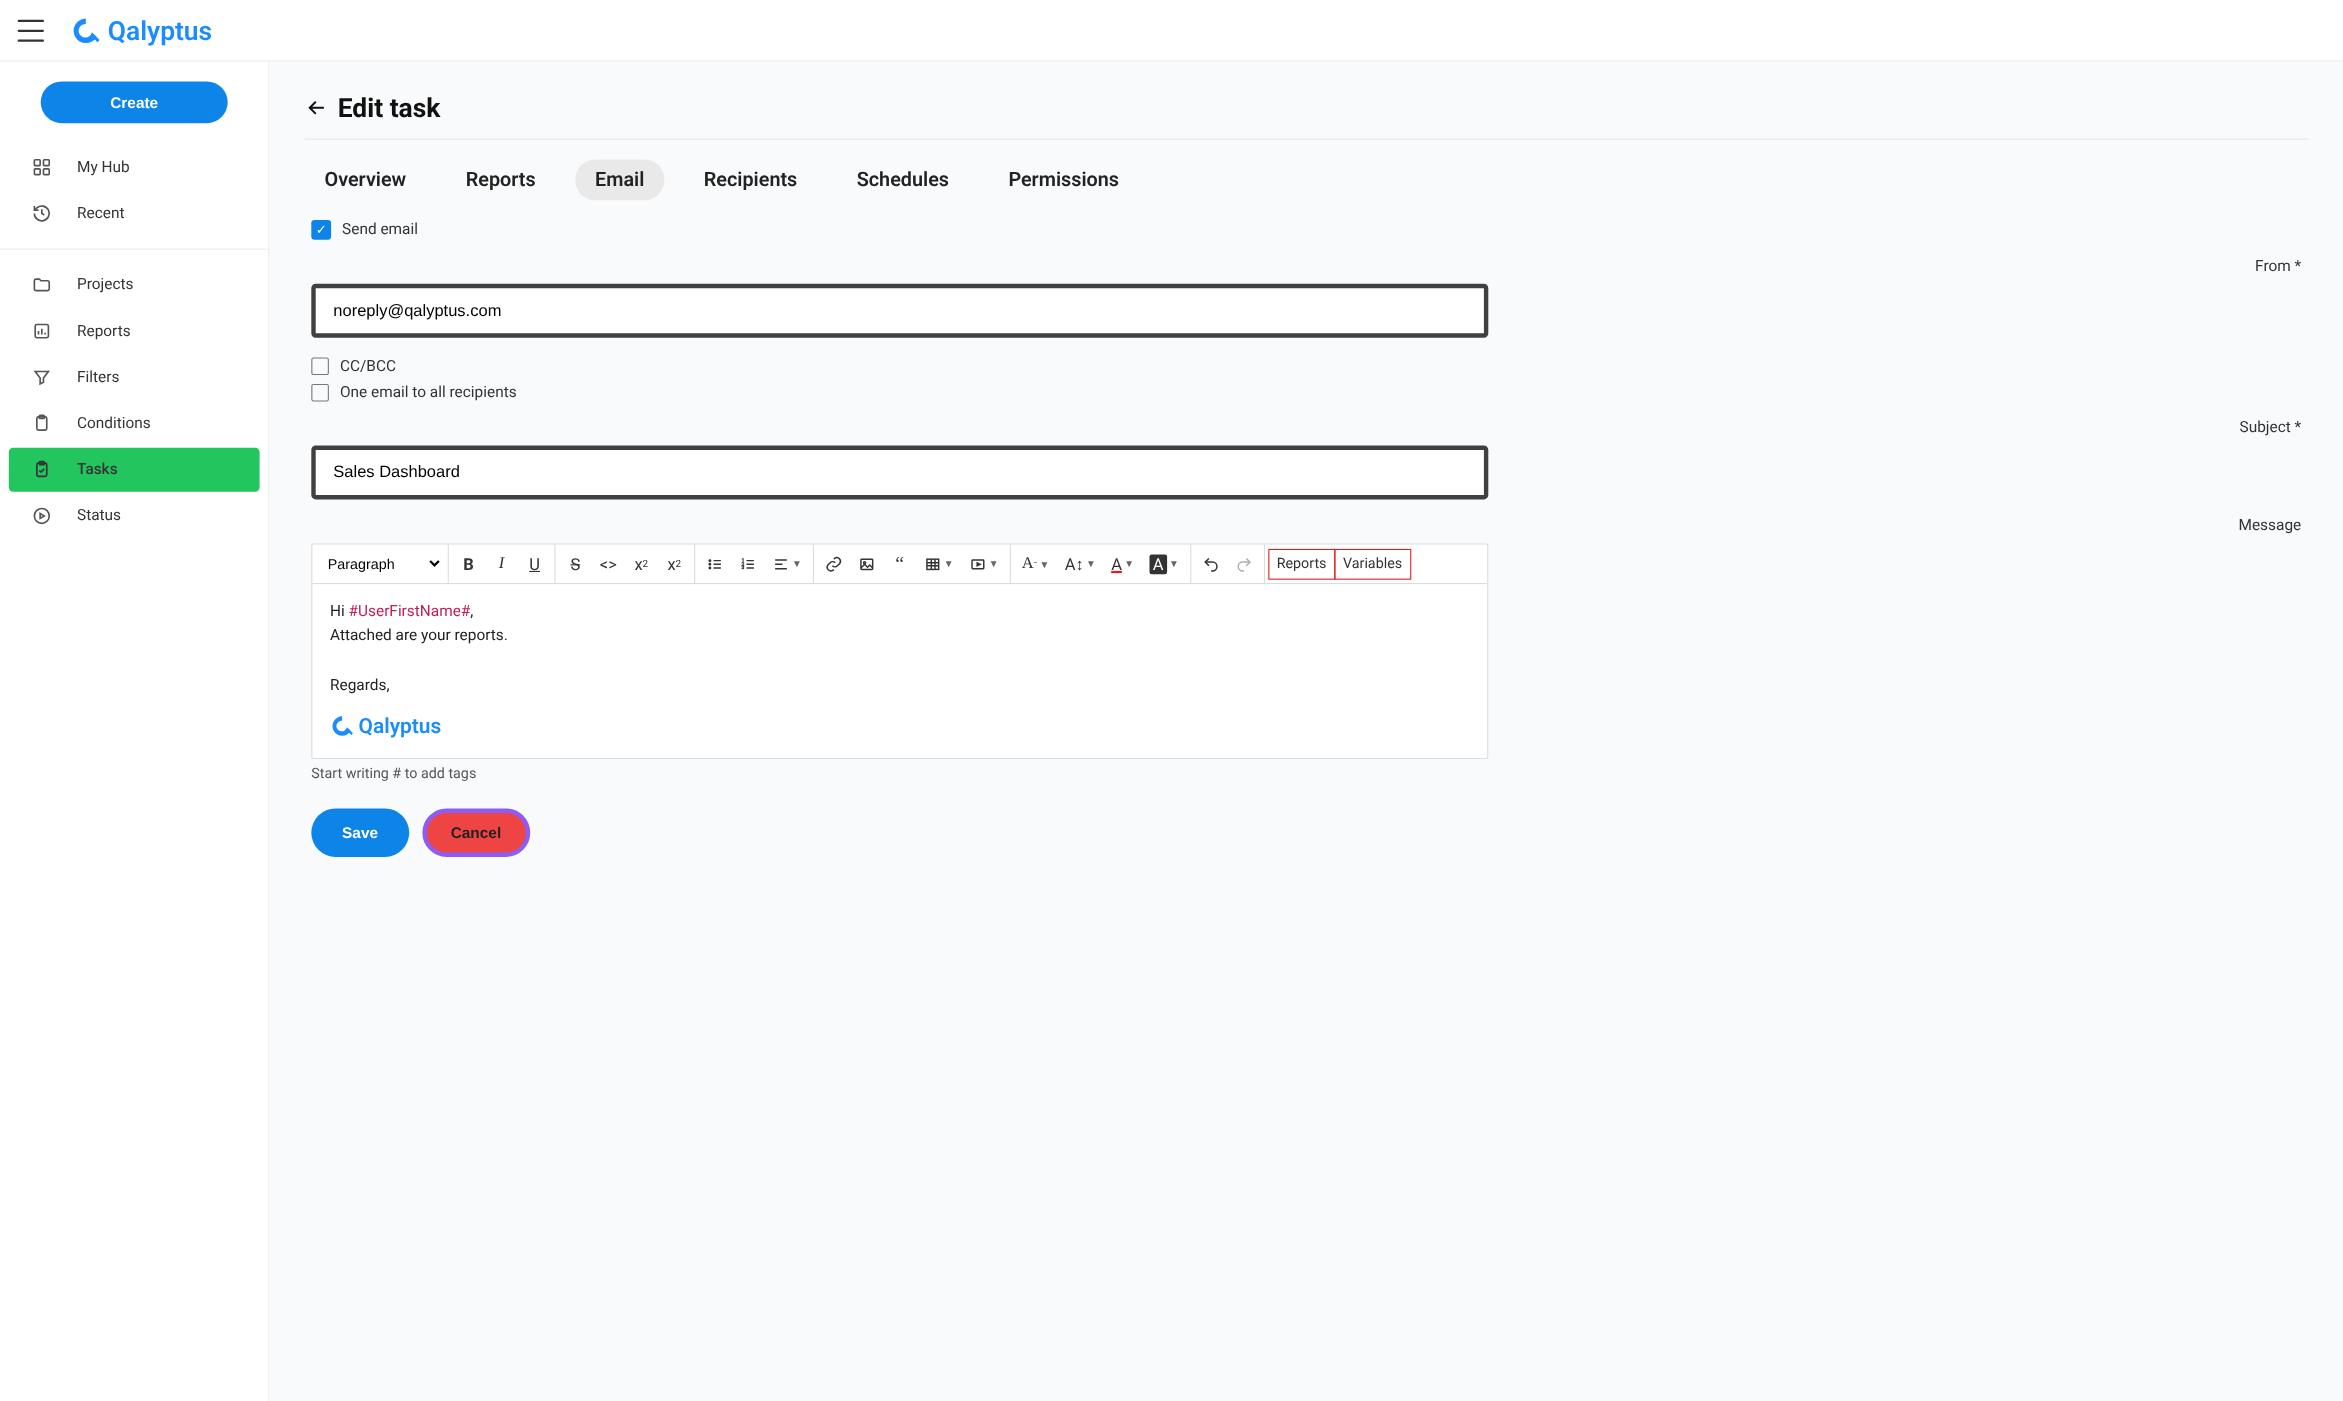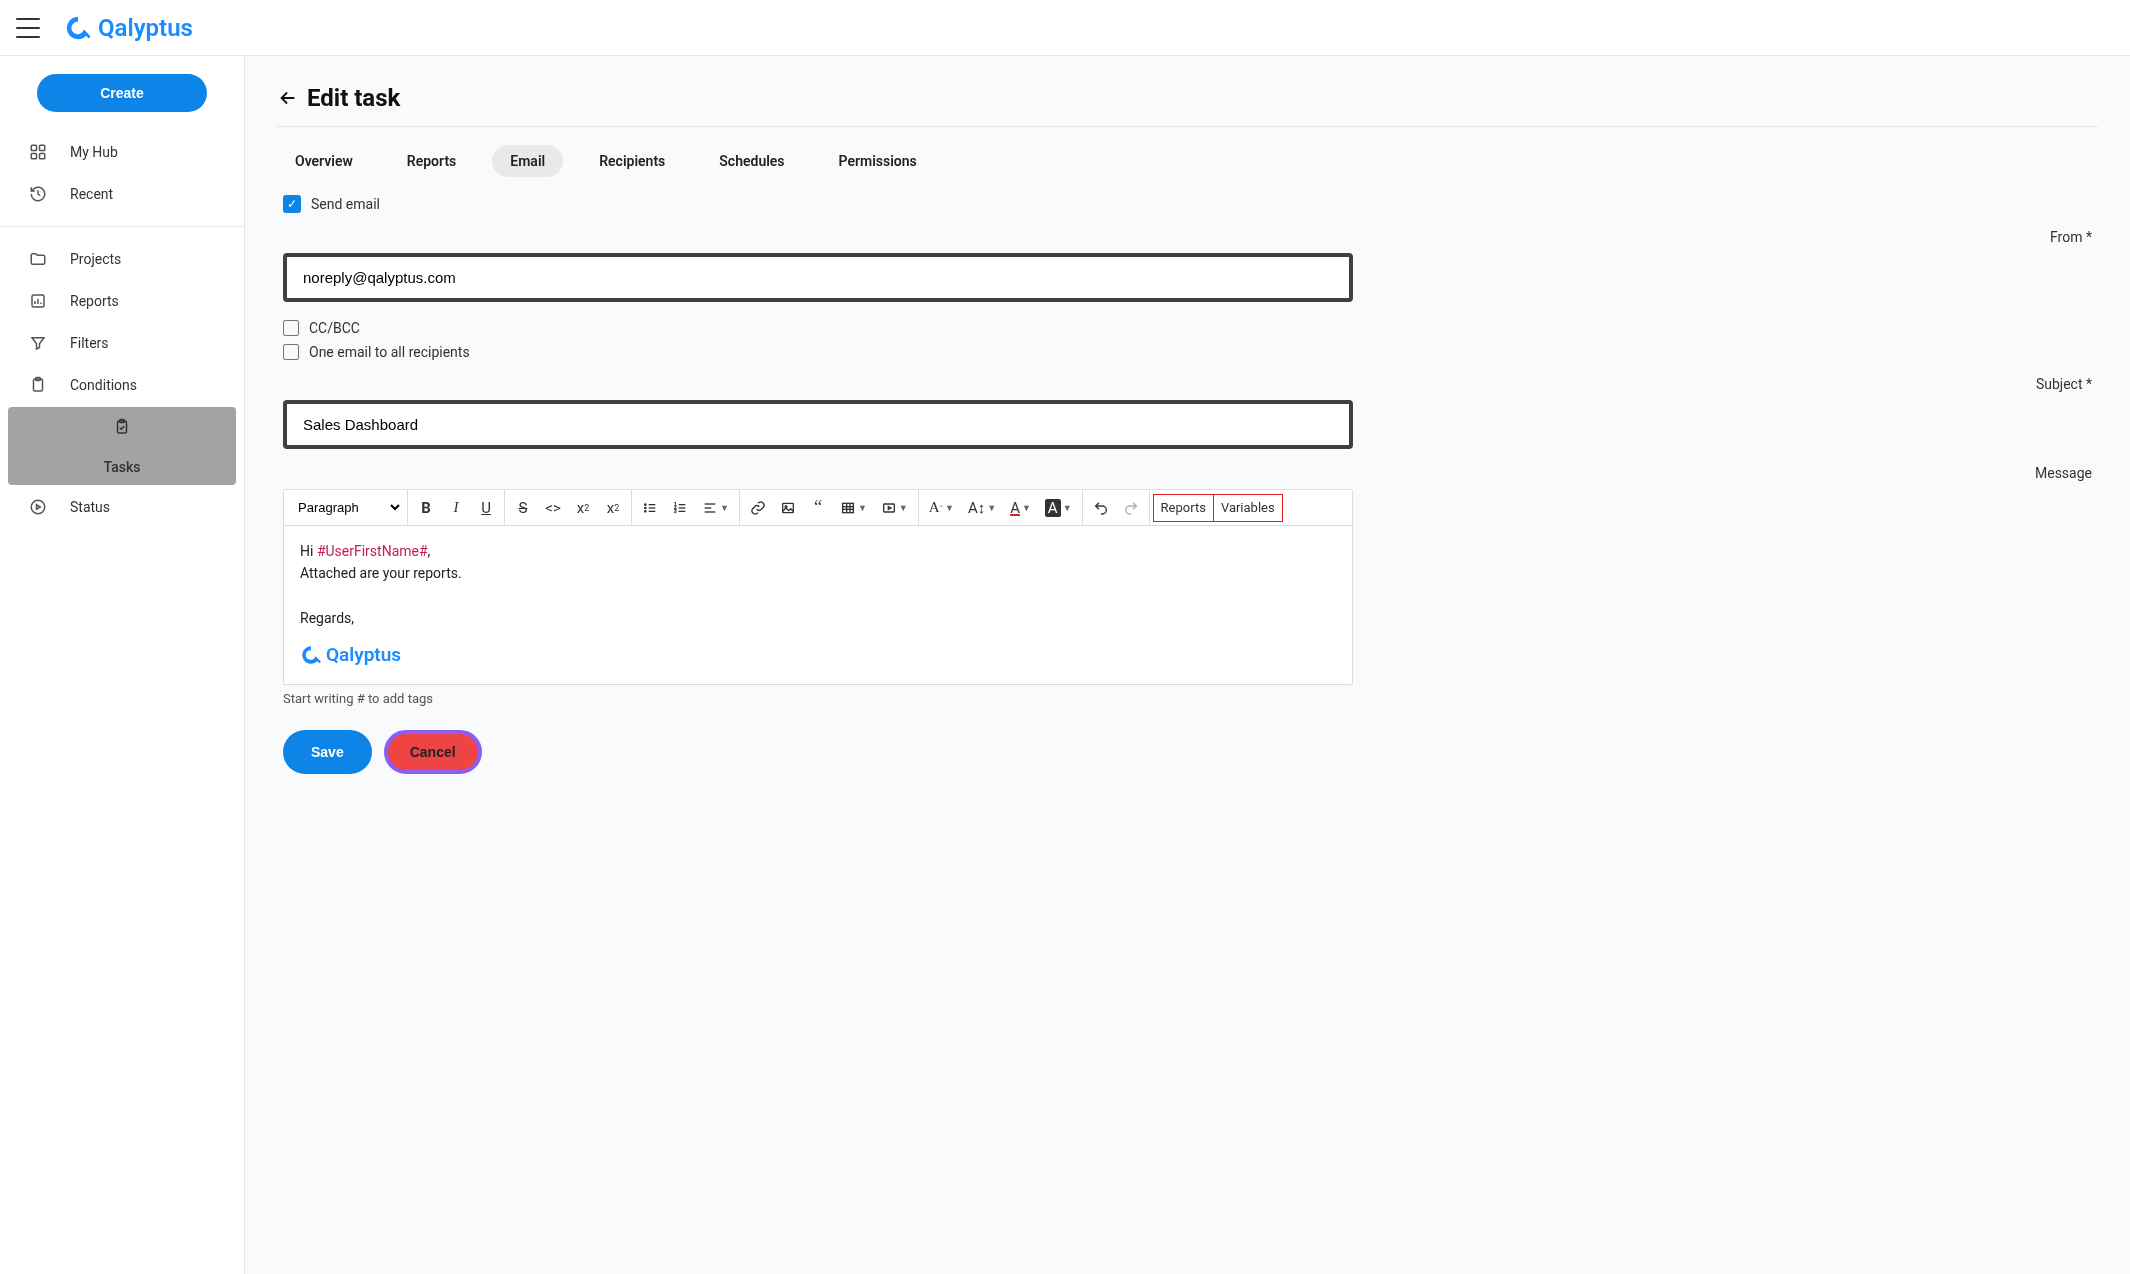--- a/index.html
+++ b/index.html
@@ -10,30 +10,30 @@
   .logo { display: flex; align-items: center; gap: 6px; }
   .logo-mark { width: 28px; height: 28px; }
   .logo-text { font-size: 24px; font-weight: 600; color: #1a8cff; }
 
   .shell { display: flex; height: calc(100vh - 56px); }
   .sidebar { width: 245px; border-right: 1px solid #e6e6e6; background: #fff; padding-top: 18px; flex-shrink: 0; }
   .create-btn { background: #0d85e8; color: #fff; border: none; border-radius: 22px; padding: 11px 40px; font-size: 14px; font-weight: 600; cursor: pointer; display: block; margin: 0 auto 14px; width: 170px; }
   .nav-section { padding: 4px 0; }
   .nav-divider { border: none; border-top: 1px solid #eaeaea; margin: 6px 0; }
   .nav-item { display: flex; align-items: center; gap: 22px; padding: 10px 20px; font-size: 14px; color: #333; cursor: pointer; border-radius: 4px; margin: 2px 8px; }
-  .nav-item.active { background: #a3a3a3; font-weight: 500; flex-direction: column; }
+  .nav-item.active { background: #22c55e; font-weight: 500; }
   .nav-icon { width: 20px; height: 20px; display: flex; align-items: center; justify-content: center; color: #555; flex-shrink: 0;}
 
   .main { flex: 1; background: #f9fafb; padding: 28px 32px; overflow: auto; }
   .page-header { display: flex; align-items: center; gap: 8px; border-bottom: 1px solid #e6e6e6; padding-bottom: 14px; }
   .back-icon { width: 22px; height: 22px; cursor: pointer; }
   .page-title { font-size: 24px; font-weight: 700; color: #111; }
 
   .tabs { display: flex; gap: 18px; margin: 18px 0 18px; }
-  .tab { padding: 8px 18px; border-radius: 18px; font-size: 14px; font-weight: 600; color: #222; cursor: pointer; }
+  .tab { padding: 8px 18px; border-radius: 18px; font-size: 18px; font-weight: 600; color: #222; cursor: pointer; }
   .tab.active { background: #e9e9e9; }
 
   .form { padding: 0 6px; }
   .check-row { display: flex; align-items: center; gap: 10px; margin: 8px 0; font-size: 14px; color: #333; }
   .checkbox-filled { width: 18px; height: 18px; background: #0d85e8; border-radius: 3px; display: flex; align-items: center; justify-content: center; color: #fff; font-size: 12px; }
   .checkbox-empty { width: 16px; height: 16px; border: 1.5px solid #777; border-radius: 2px; }
   .field-label { font-size: 14px; color: #333; margin: 16px 0 8px; text-align: right; }
   .text-input { width: 100%; max-width: 1070px; padding: 12px 16px; border: 4px solid #404040; border-radius: 4px; font-size: 15px; background: #fff; }
 
   .editor { max-width: 1070px; border: 1px solid #dcdcdc; border-radius: 2px; background: #fff; margin-top: 4px; }

